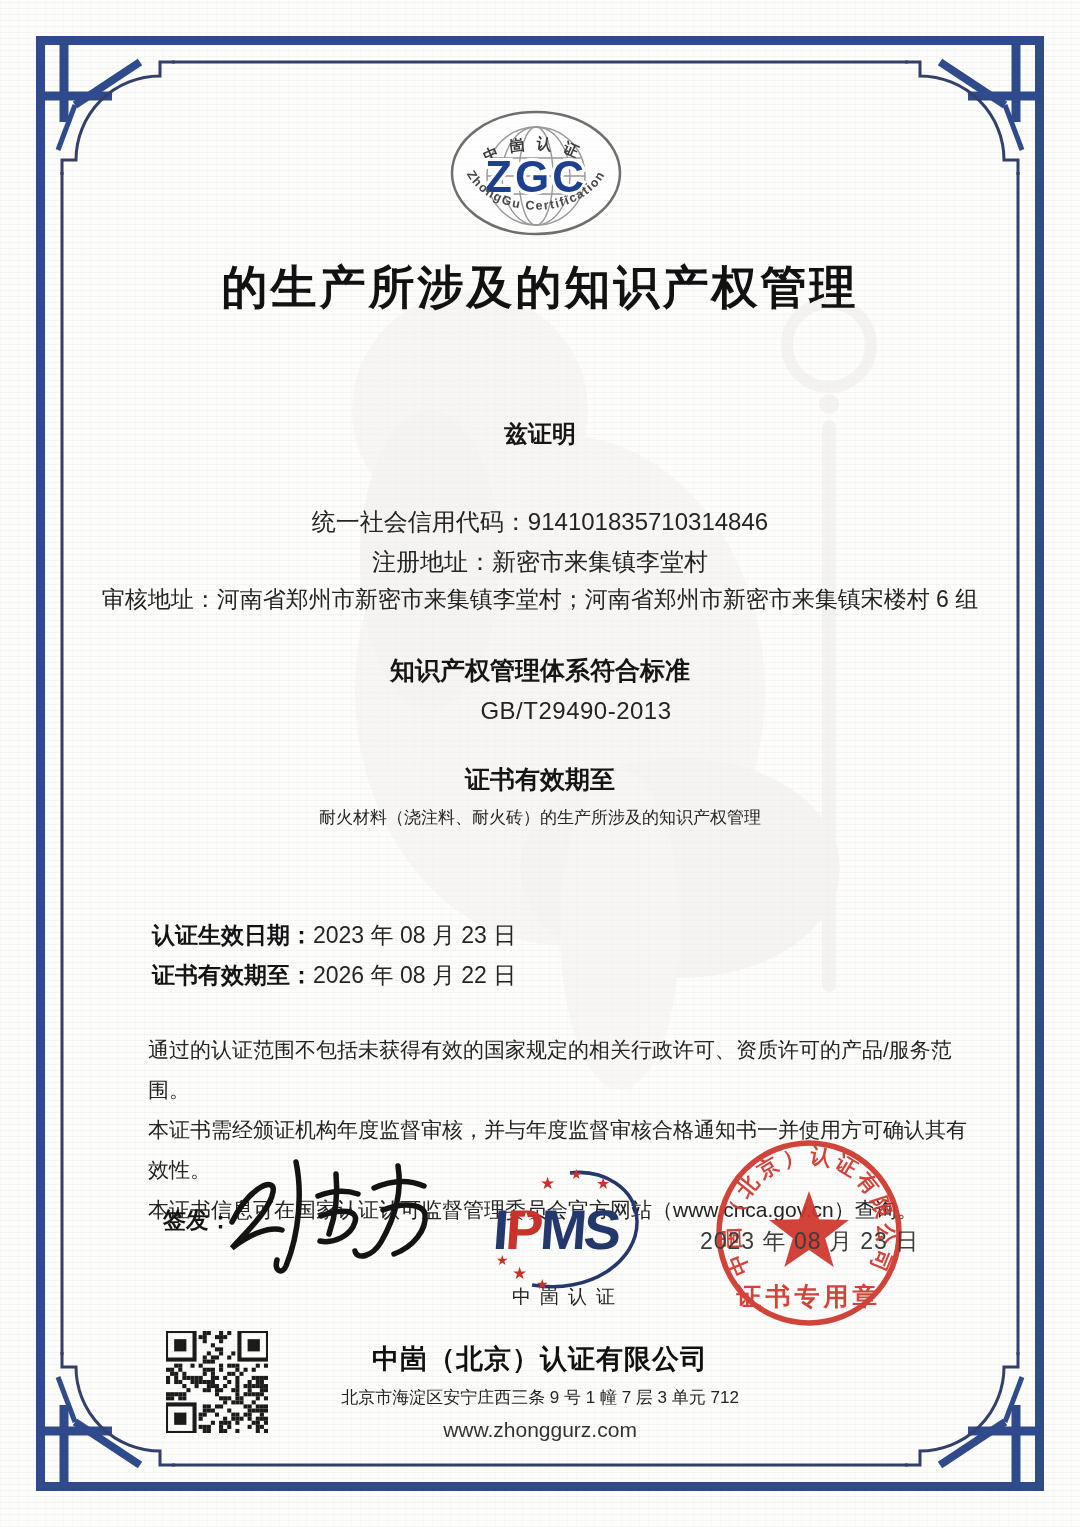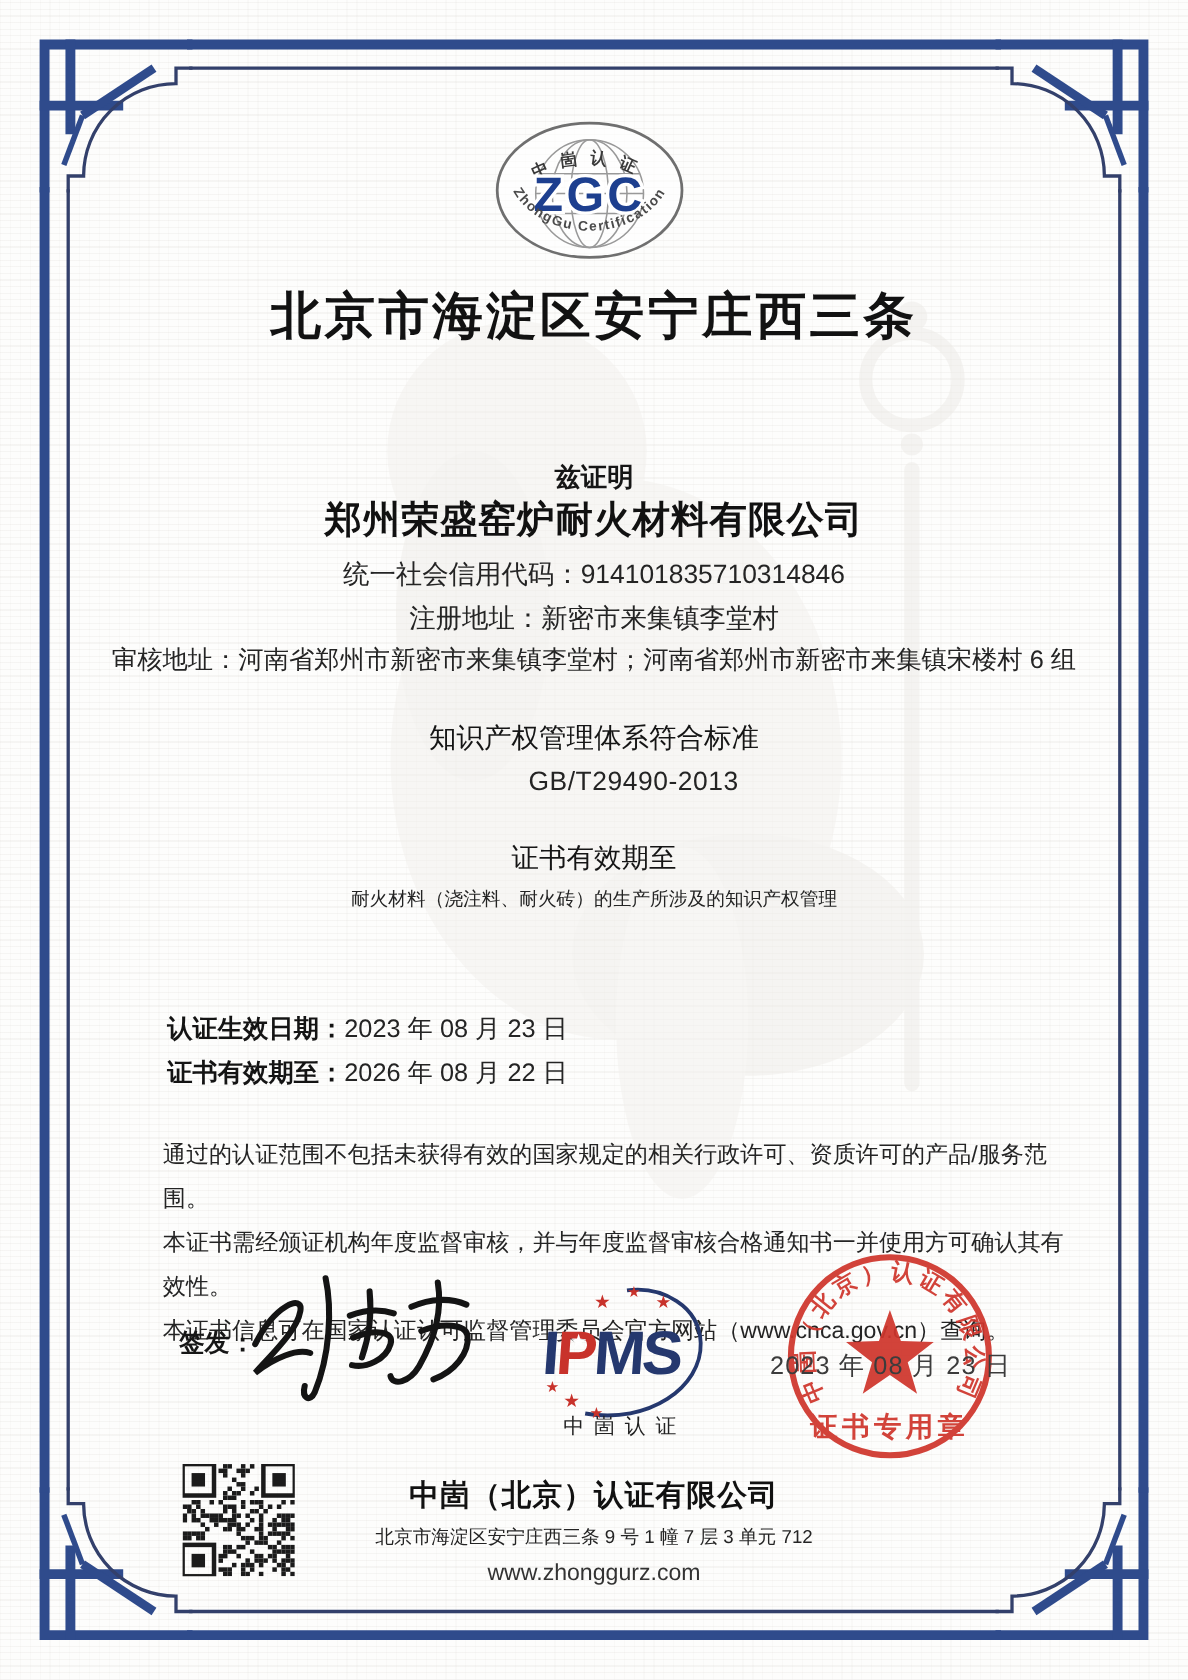--- a/index.html
+++ b/index.html
@@ -19,21 +19,21 @@
   }
   .layer{position:absolute;left:0;top:0;width:100%;height:100%;}
   .abs{position:absolute;}
   .cline{left:0;width:100%;text-align:center;}
   .title{font-size:46px;font-weight:900;letter-spacing:3px;color:#121212;}
   .certno{font-size:24px;color:#262626;letter-spacing:1px;}
   .h-bold{font-size:24px;font-weight:bold;color:#161616;}
   .company{font-size:34px;font-weight:bold;color:#111;letter-spacing:1px;}
   .infoline{font-size:24px;color:#242424;}
   .auditline{font-size:23px;color:#242424;}
-  .stdhead{font-size:25px;font-weight:normal;color:#151515;}
+  .stdhead{font-size:25px;font-weight:bold;color:#151515;}
   .stdval{font-size:24px;color:#242424;letter-spacing:.5px;margin-left:36px;}
   .scopeval{font-size:17px;color:#242424;}
   .dateline{font-size:23px;color:#242424;}
   .dateline b{color:#141414;}
   .note{font-size:21px;color:#242424;line-height:40px;}
   .signlabel{font-size:23px;font-weight:bold;color:#161616;}
   .ipms-caption{font-size:19px;letter-spacing:9px;color:#222;text-align:center;}
   .sealdate{font-size:23px;color:#3c3c3c;letter-spacing:1px;z-index:9;}
   .f-company{font-size:27px;font-weight:bold;color:#111;letter-spacing:1px;}
   .f-addr{font-size:17px;color:#242424;}
@@ -91,26 +91,25 @@
     <text font-size="15" font-weight="bold" fill="#3a3a3a" letter-spacing="11" text-anchor="middle">
       <textPath href="#zgc-top-arc" startOffset="50%">中崮认证</textPath>
     </text>
     <text x="105" y="88" text-anchor="middle" font-size="44" font-weight="800" letter-spacing="3" fill="#1d3f8f" stroke="#ffffff" stroke-width="6" paint-order="stroke">ZGC</text>
     <path id="zgc-bottom-arc" d="M 33,64 A 75,58 0 0 0 177,64" fill="none"></path>
     <text font-size="12.5" font-weight="bold" fill="#4a4a4a" letter-spacing="1.5" text-anchor="middle">
       <textPath href="#zgc-bottom-arc" startOffset="50%">ZhongGu Certification</textPath>
     </text>
   </svg>
 
-  <div class="abs cline title" style="top:257px;z-index:3">北京市海淀区安宁庄西三条</div>
+  <div class="abs cline title" style="top:257px;z-index:3">的生产所涉及的知识产权管理</div>
 
 
   <div class="abs cline h-bold" style="top:418px;z-index:3">兹证明</div>
 
-  <div class="abs cline company" style="top:450px;z-index:3">郑州荣盛窑炉耐火材料有限公司</div>
 
   <div class="abs cline infoline" style="top:506px;z-index:3">
     <span>统一社会信用代码：</span><span>914101835710314846</span>
   </div>
 
   <div class="abs cline infoline" style="top:546px;z-index:3">
     <span>注册地址：</span><span>新密市来集镇李堂村</span>
   </div>
 
   <div class="abs cline auditline" style="top:584px;z-index:3">

